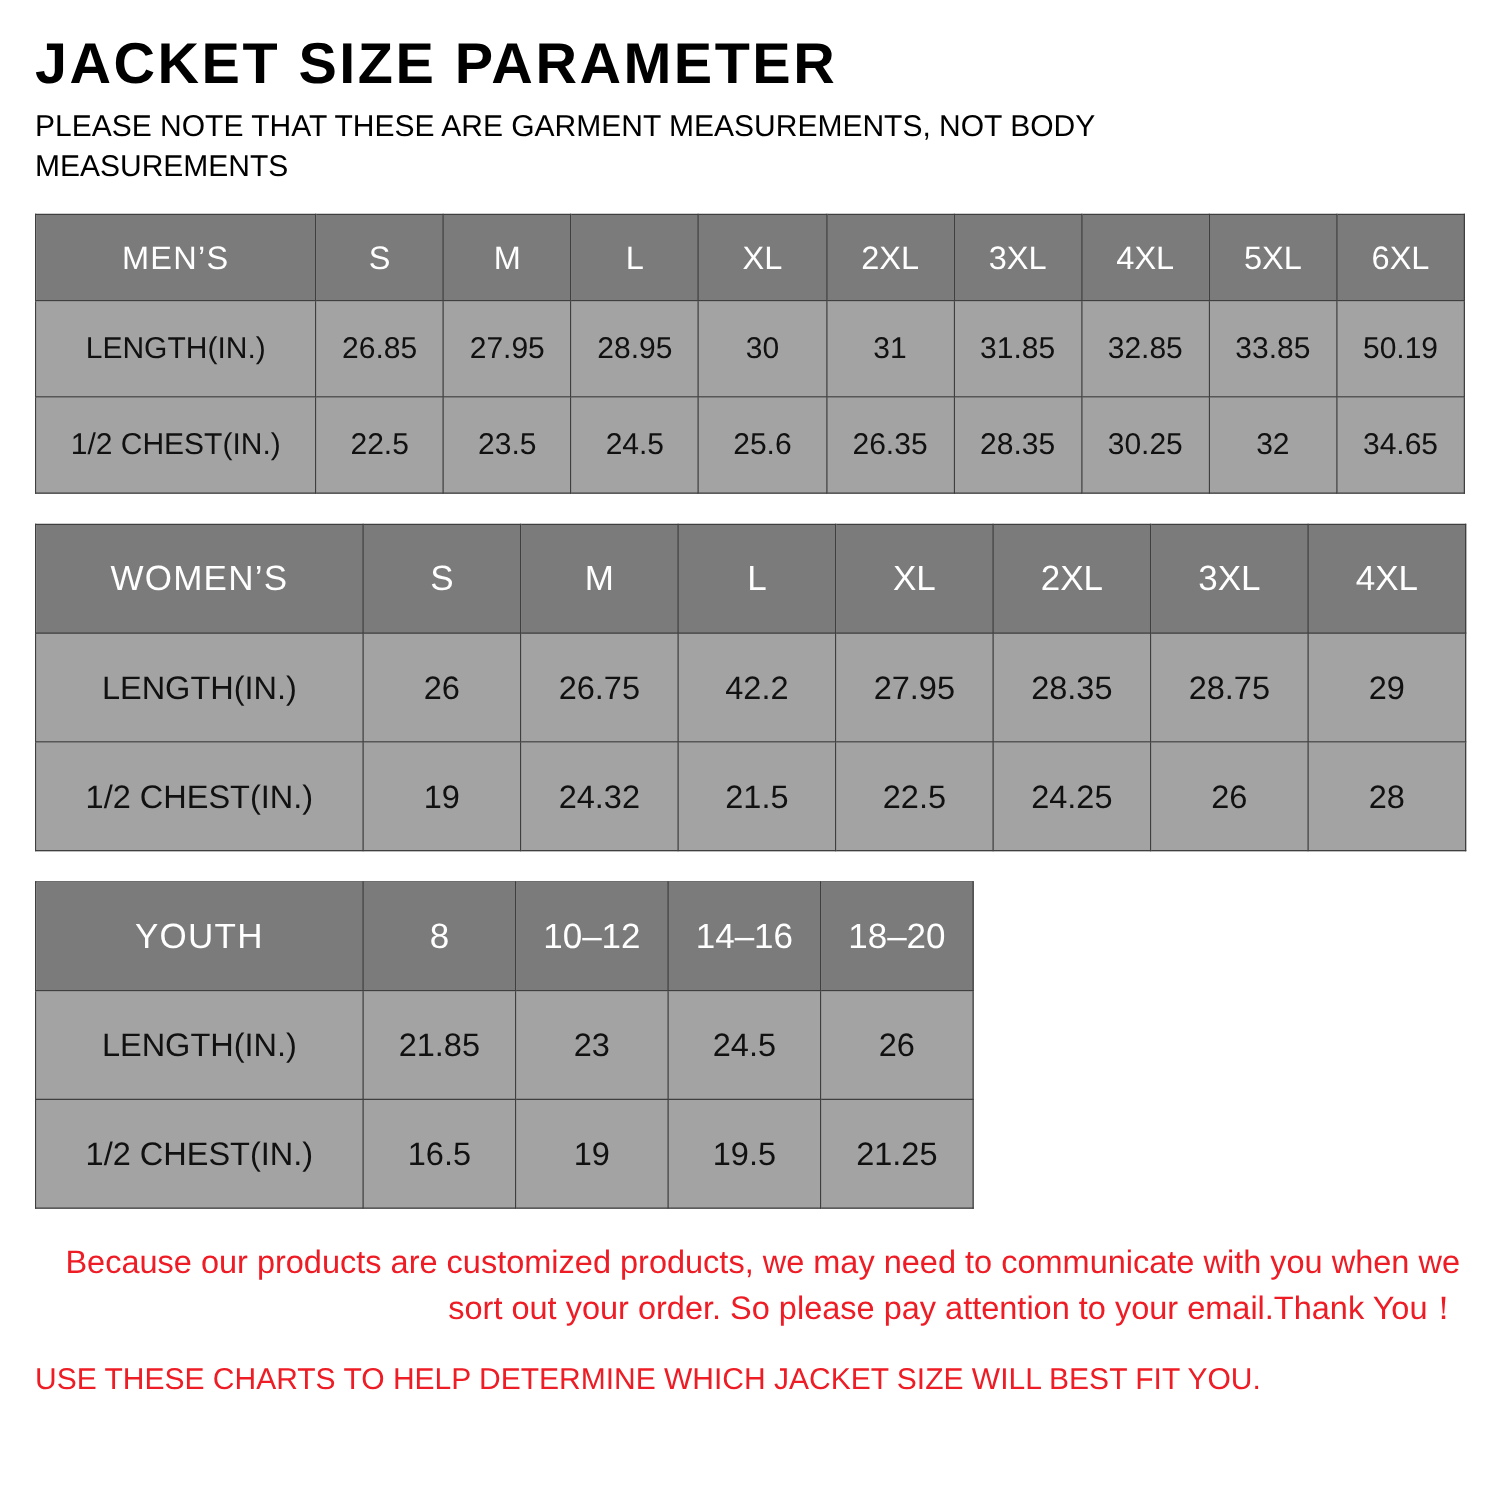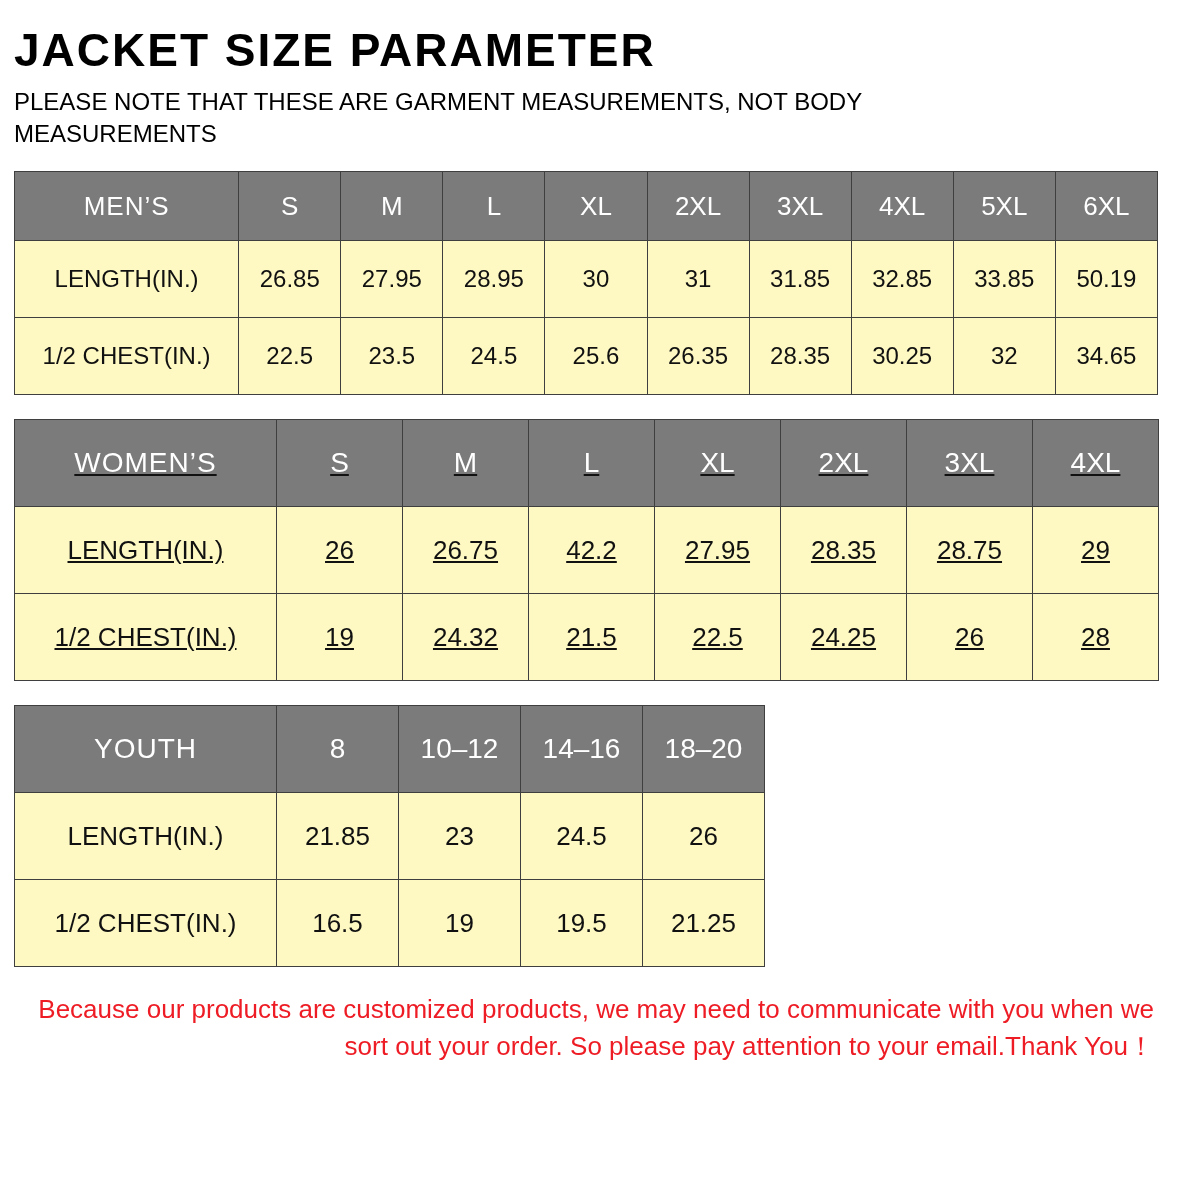--- a/index.html
+++ b/index.html
@@ -11,21 +11,21 @@
     width: 1200px;
     height: 1200px;
     font-family: "Liberation Sans", sans-serif;
     color: #111111;
     overflow: hidden;
   }
   .page {
     width: 1200px;
     height: 1200px;
     box-sizing: border-box;
-    padding: 26px 28px 0 14px;
+    padding: 26px 28px 0 28px;
     position: relative;
   }
   .title {
     font-size: 46px;
     font-weight: bold;
     letter-spacing: 2px;
     color: #000000;
     margin: 0 0 10px 0;
     line-height: 1.08;
   }
@@ -55,36 +55,36 @@
     font-size: 26px;
     height: 70px;
   }
   table.size thead td.label {
     font-size: 26px;
     letter-spacing: 1px;
   }
   table.size tbody td {
     height: 70px;
     font-size: 24px;
-    background: #fef9c3;
+    background: #a3a3a3;
   }
   table.size tbody td.rowlabel {
     font-size: 24px;
     text-align: center;
   }
 
   
   #mens-table { width: 1144px; }
   #mens-table col.lbl { width: 224px; }
   #mens-table col.sz  { width: 102px; }
   #mens-table thead td { height: 66px; margin-top: 44px; }
   #mens-table tbody td { height: 74px; }
 
   
-  #womens-table { width: 1144px; text-decoration: underline; }
+  #womens-table { width: 1144px; }
   #womens-table col.lbl { width: 262px; }
   #womens-table col.sz  { width: 126px; }
   #womens-table thead td { font-size: 28px; height: 84px; }
   #womens-table tbody td { font-size: 26px; height: 84px; }
 
   
   #youth-table { width: 750px; }
   #youth-table col.lbl { width: 262px; }
   #youth-table col.sz  { width: 122px; }
   #youth-table thead td { font-size: 28px; height: 84px; }
@@ -246,14 +246,15 @@
           <td class="rowlabel">1/2 CHEST(IN.)</td>
           <td>16.5</td>
           <td>19</td>
           <td>19.5</td>
           <td>21.25</td>
         </tr>
       </tbody>
   </table>
 
   <p class="footer-note">Because our products are customized products, we may need to communicate with you when we sort out your order. So please pay attention to your email.Thank You！</p>
+  <p class="footer-note2">USE THESE CHARTS TO HELP DETERMINE WHICH JACKET SIZE WILL BEST FIT YOU.</p>
 
 </div>
 
 </body></html>

